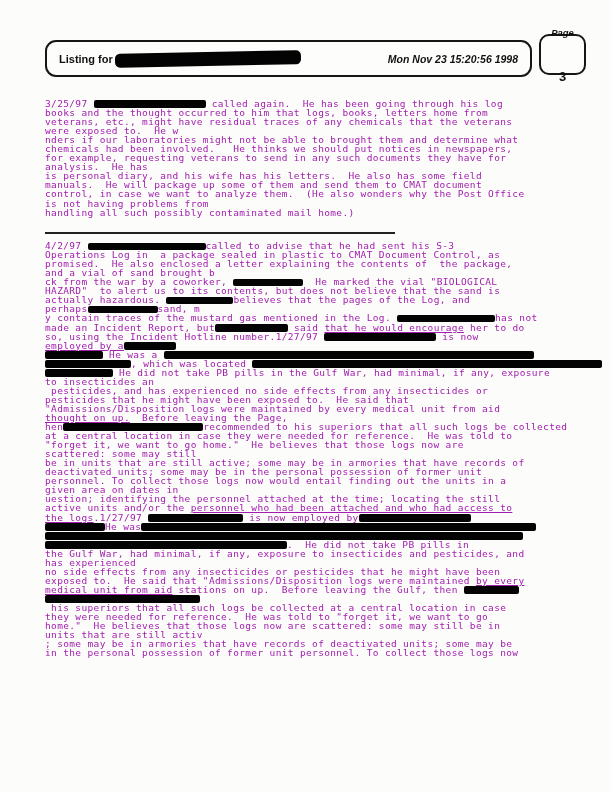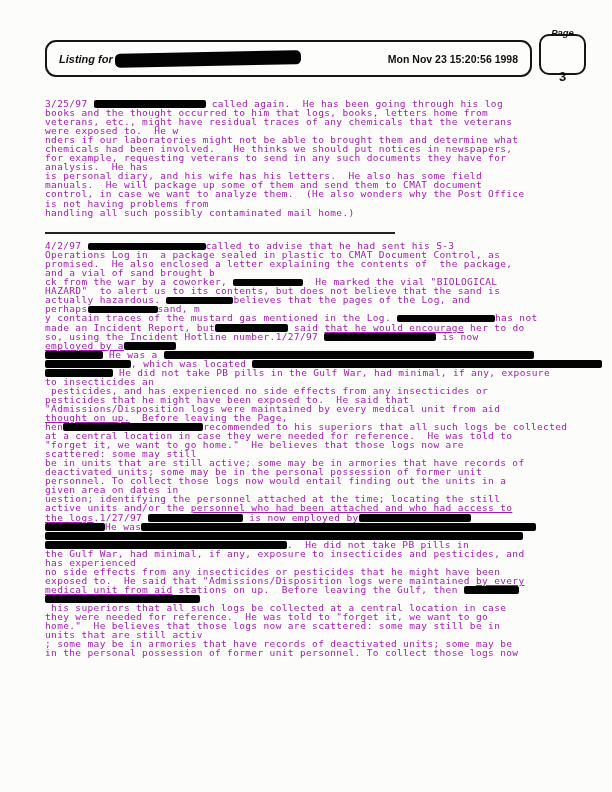--- a/index.html
+++ b/index.html
@@ -8,23 +8,23 @@
     background:#fcfcfa; overflow:hidden;
     font-family:"DejaVu Sans Mono", monospace;
   }
   
   .header-bar {
     position:absolute; left:45px; top:40px; width:487px; height:37px;
     border:2px solid #161616; border-radius:11px; box-sizing:border-box;
     background:#fdfdfc; display:flex; align-items:center; padding:0 12px;
     font-family:"Liberation Sans", sans-serif;
   }
-  .listing-label { font-weight:bold; font-style:italic; font-size:11px; color:#111; white-space:nowrap; }
+  .listing-label { font-weight:bold; font-size:11px; color:#111; white-space:nowrap; }
   .header-redact { width:186px; height:14px; background:#030303; border-radius:5px; margin-left:2px; transform:rotate(-1.1deg); flex:none; }
-  .timestamp { margin-left:auto; font-weight:bold; font-size:10.5px; color:#111; white-space:nowrap; }
+  .timestamp { margin-left:auto; font-weight:bold; font-style:italic; font-size:10.5px; color:#111; white-space:nowrap; }
   .page-box {
     position:absolute; left:539px; top:34px; width:47px; height:41px;
     border:2px solid #161616; border-radius:10px; box-sizing:border-box;
     background:#fdfdfc; display:flex; flex-direction:column; align-items:center; justify-content:center;
     font-family:"Liberation Sans", sans-serif; color:#111;gap:32px;
   }
   .page-label { font-style:italic; font-weight:bold; font-size:9.5px; line-height:11px; }
   .page-number { font-weight:bold; font-size:13px; line-height:13px; }
   
   .doc-body { position:absolute; left:45px; top:99px; width:545px; color:#a21caf; }

